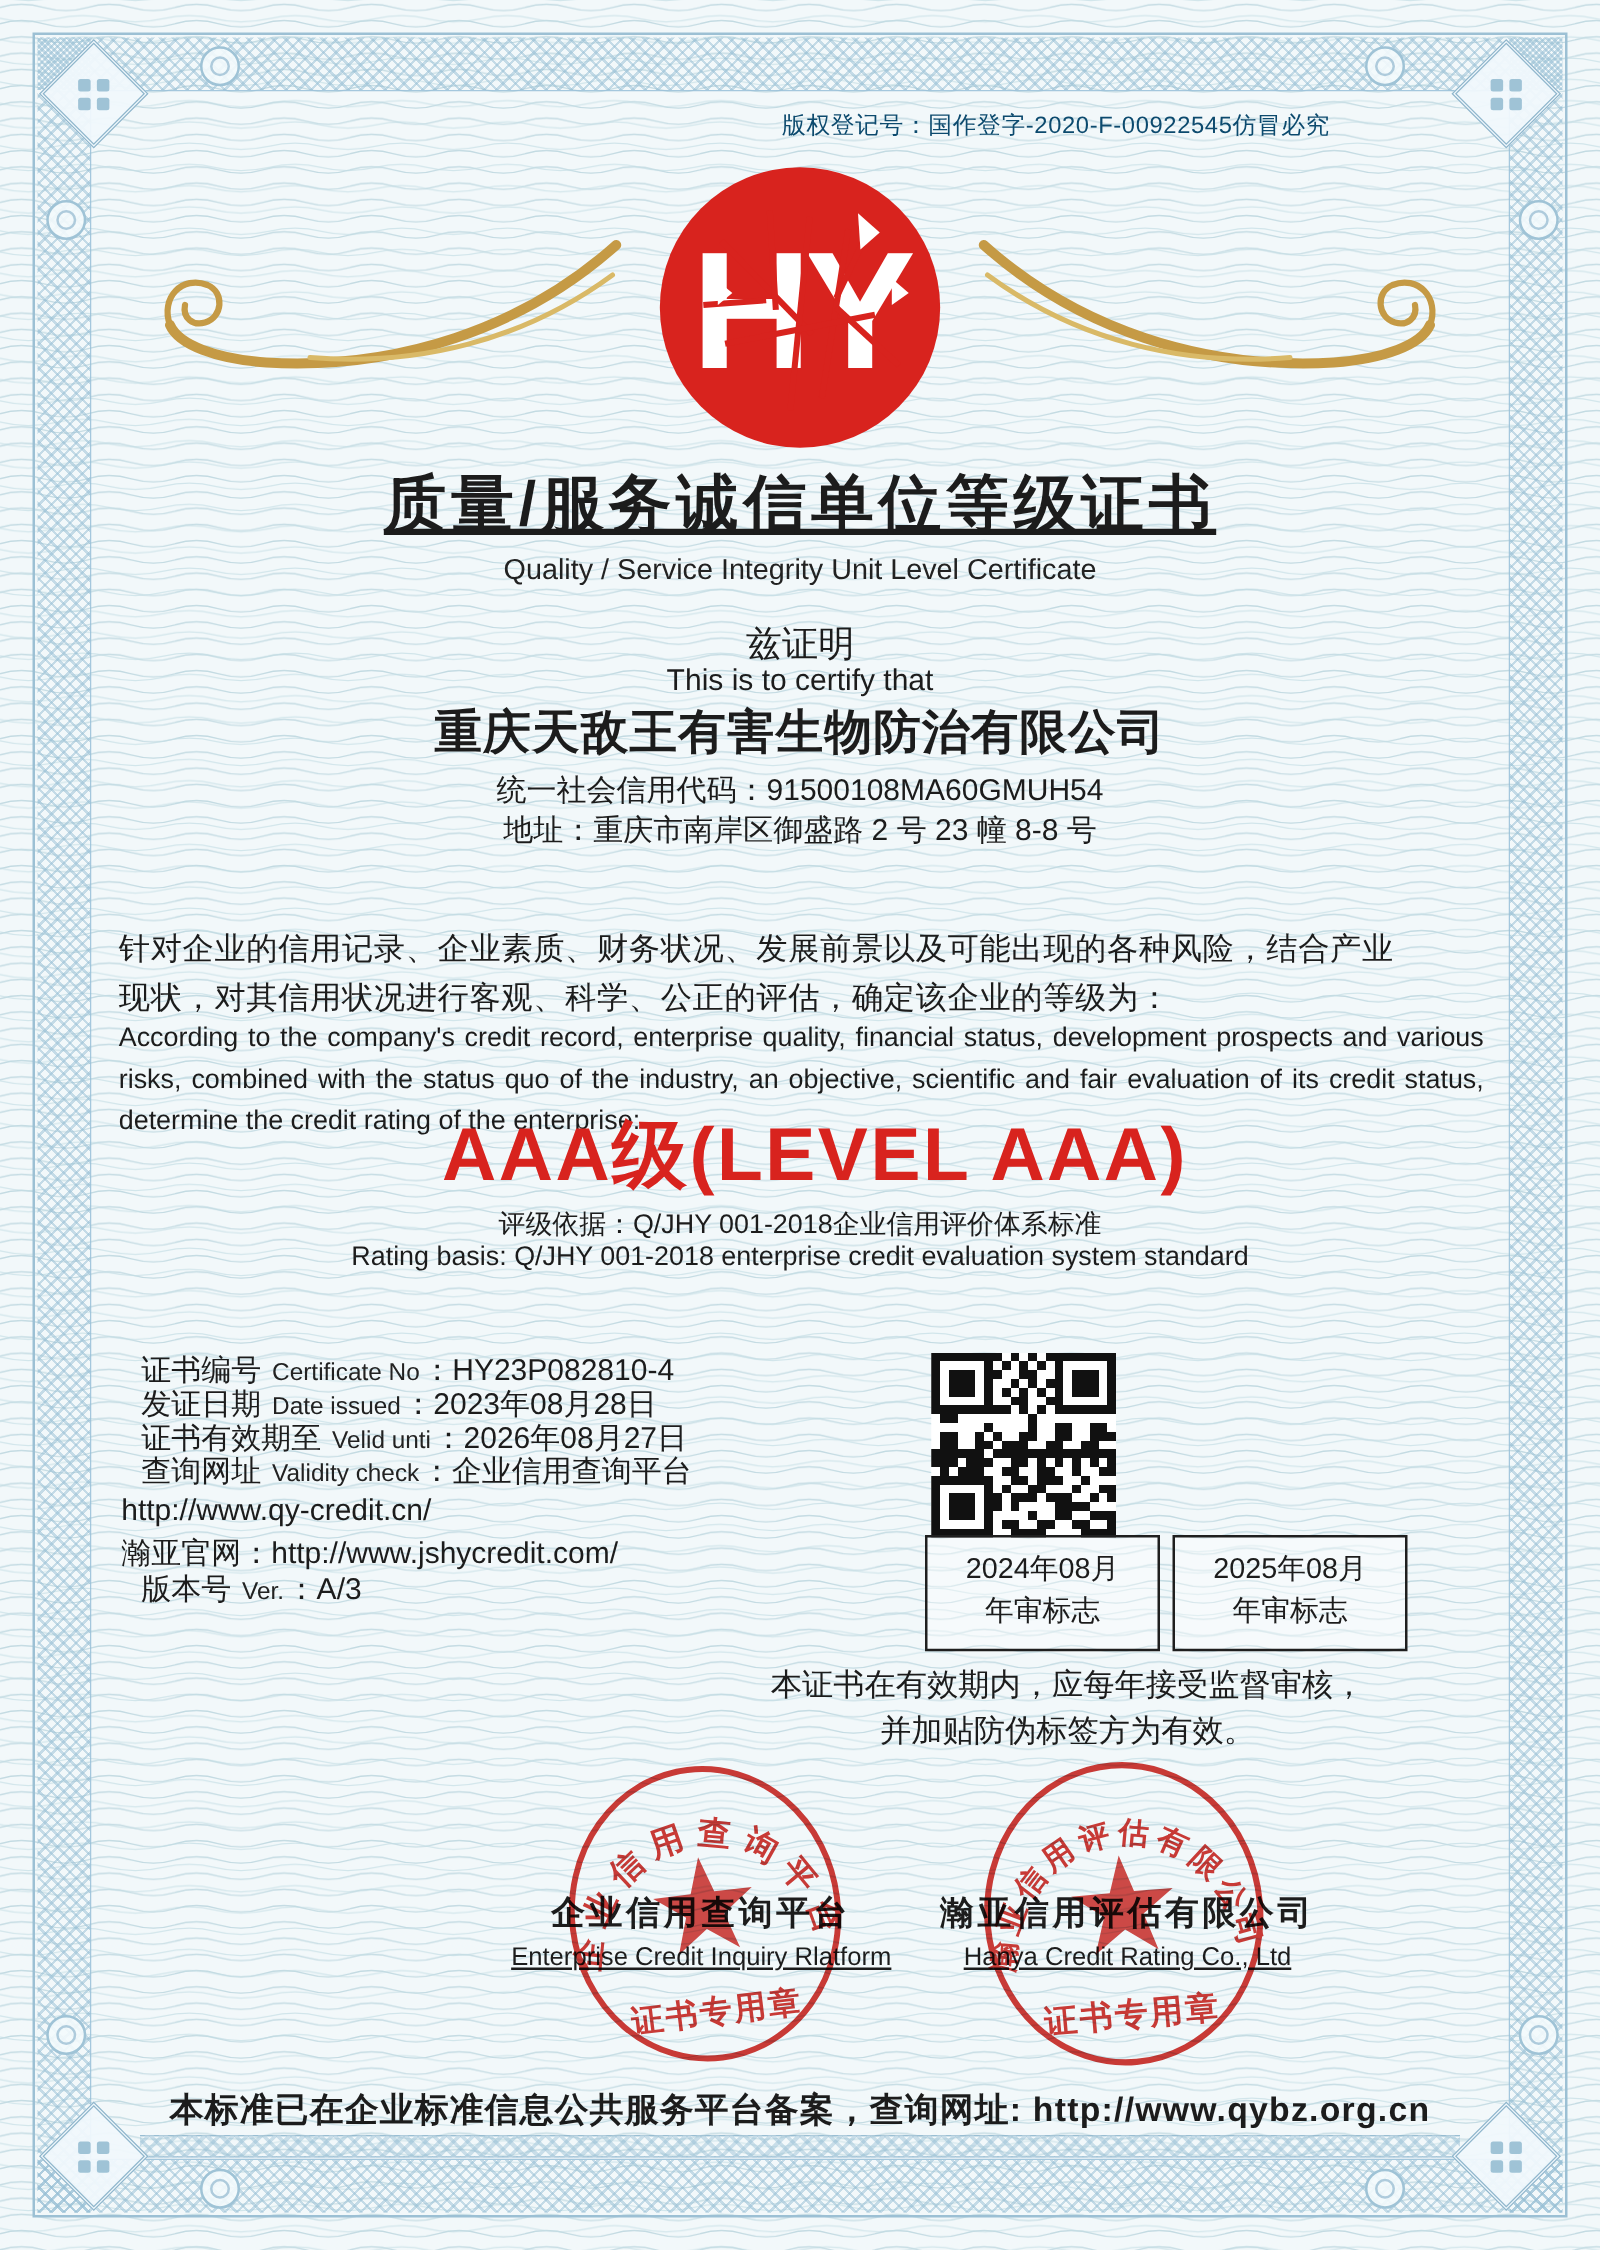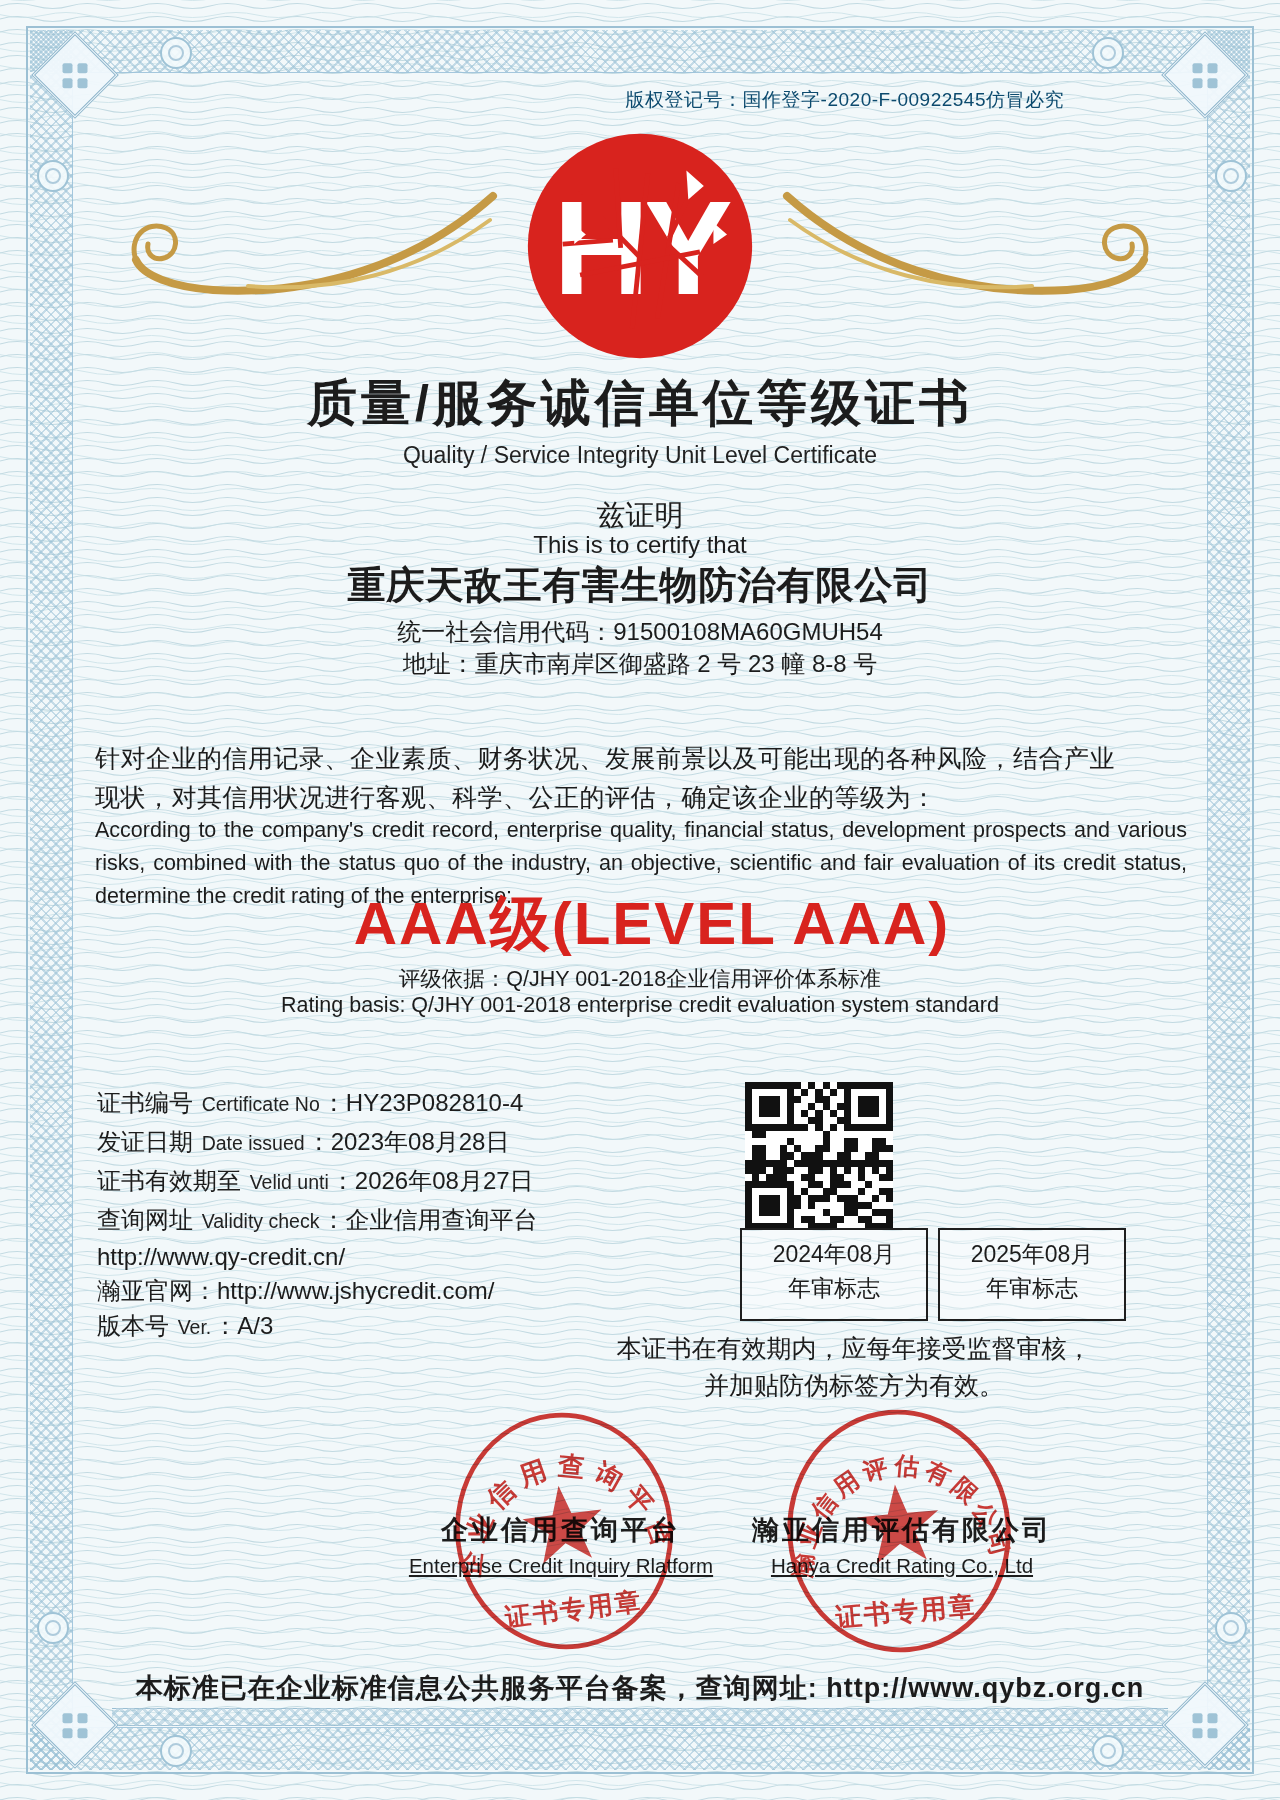--- a/index.html
+++ b/index.html
@@ -29,36 +29,36 @@
   .medallion:after{content:"";position:absolute;inset:6px;border:2px solid #aecbdc;border-radius:50%;}
   .deco-strip{position:absolute;left:112px;right:112px;top:1708px;height:16px;z-index:1;
     border-top:1.5px solid rgba(140,180,205,.65);border-bottom:1.5px solid rgba(140,180,205,.65);
     background:
       repeating-linear-gradient(45deg, rgba(150,190,212,.45) 0 3px, transparent 3px 8px),
       repeating-linear-gradient(-45deg, rgba(150,190,212,.45) 0 3px, transparent 3px 8px);}
   
   .abs{position:absolute;z-index:3;}
   .ctr{left:0;right:0;text-align:center;}
   .copyright{top:87px;right:216px;font-size:19px;color:#0c4a6e;letter-spacing:.5px;}
-  .title-zh{top:370px;font-size:50px;font-weight:bold;letter-spacing:4px;}
+  .title-zh{top:370px;font-size:50px;font-weight:bold;letter-spacing:4px;text-decoration:underline;}
   .title-en{top:442px;font-size:23px;color:#222;}
   .certify-zh{top:496px;font-size:29px;}
   .certify-en{top:531px;font-size:24px;}
   .company{top:560px;font-size:38px;font-weight:bold;letter-spacing:1px;}
   .code-line{top:616px;font-size:24px;}
   .addr-line{top:648px;font-size:24px;}
   .intro-zh1{left:95px;width:1092px;top:742px;font-size:25px;letter-spacing:.5px;}
   .intro-zh2{left:95px;width:1092px;top:781px;font-size:25px;letter-spacing:.5px;}
   .intro-en{left:95px;width:1092px;top:814px;font-size:21.5px;line-height:33px;text-align:justify;}
   .rating{top:884px;font-size:60px;font-weight:bold;color:#d8231e;letter-spacing:2px;padding-left:24px;}
   .basis-zh{top:964px;font-size:21.5px;}
   .basis-en{top:993px;font-size:21.5px;}
   
   .details{left:97px;top:1084px;width:640px;}
-  .detail-row{font-size:24px;line-height:37px;white-space:nowrap;}
+  .detail-row{font-size:24px;line-height:25px;white-space:nowrap;margin-left:16px;}
   .detail-row .en{font-size:19.5px;color:#222;padding:0 2px;}
   .plain-line{font-size:24px;line-height:33.5px;white-space:nowrap;}
   
   .qr{left:745px;top:1082px;width:148px;height:148px;}
   .qr svg{display:block;}
   .qr-note{left:902px;top:1078px;width:236px;font-size:23px;line-height:37.5px;text-align:justify;}
   
   .badge{width:184px;height:82px;border:2px solid #1f1f1f;background:rgba(255,255,255,.35);
     text-align:center;font-size:23px;line-height:34px;padding-top:7px;box-sizing:content-box;}
   .badge.b1{left:740px;top:1228px;} .badge.b2{left:938px;top:1228px;}

